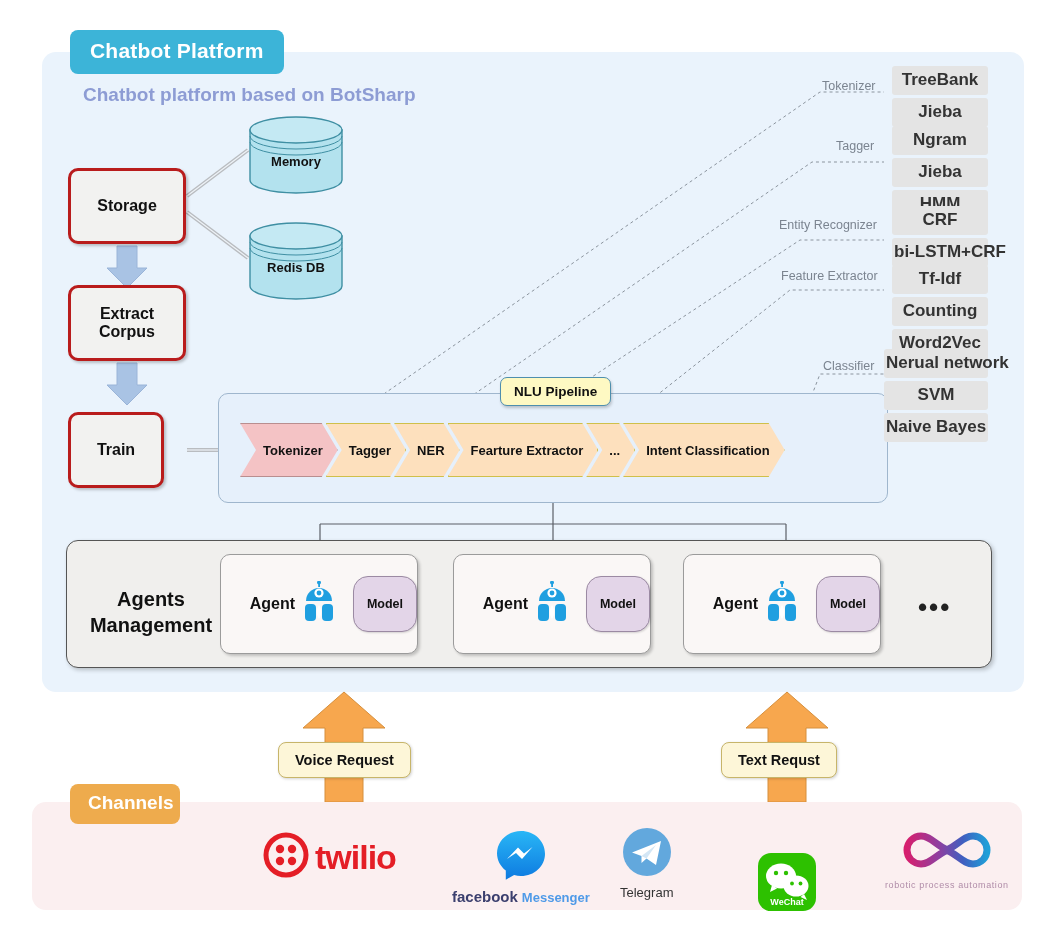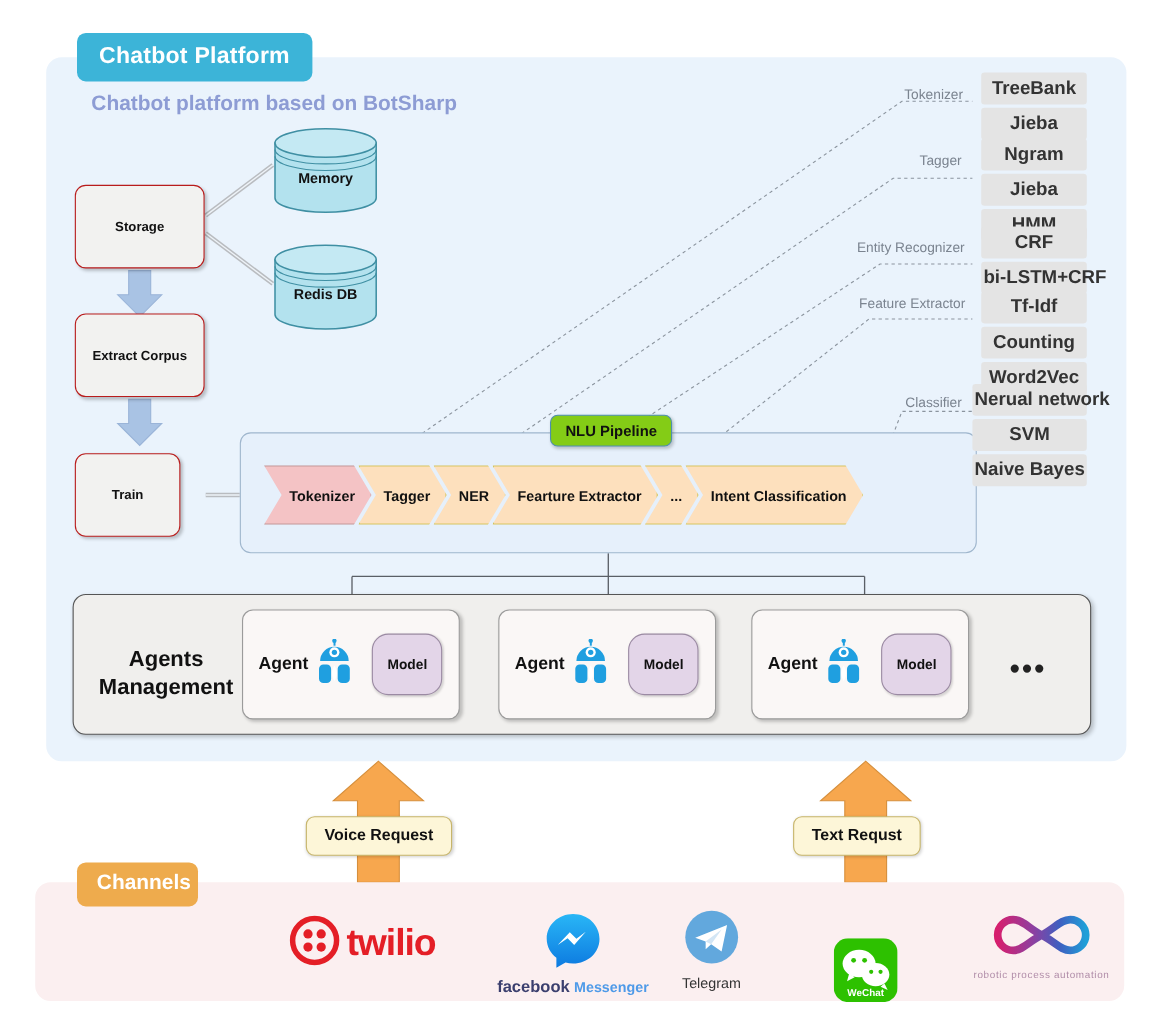--- a/index.html
+++ b/index.html
@@ -31,24 +31,24 @@
   #platform-subtitle {
     position: absolute; left: 83px; top: 84px;
     font-size: 19px; font-weight: bold;
     color: #8d9cd4;
   }
 
   
   .flowbox {
     position: absolute;
     background: #f2f2f0;
-    border: 1px solid #b91c1c;
+    border: 3px solid #b91c1c;
     border-radius: 10px;
     display: flex; align-items: center; justify-content: center;
-    font-size: 12px; font-weight: bold; color: #111111;
+    font-size: 16px; font-weight: bold; color: #111111;
     box-shadow: 2px 2px 3px rgba(0,0,0,.22);
     text-align: center;
   }
   #box-storage { left: 68px; top: 168px; width: 118px; height: 76px; }
   #box-extract { left: 68px; top: 285px; width: 118px; height: 76px; }
   #box-train   { left: 68px; top: 412px; width: 96px; height: 76px; }
 
   
   .cylinder {
     position: absolute;
@@ -67,21 +67,21 @@
   
   #nlu-panel {
     position: absolute; left: 218px; top: 393px;
     width: 670px; height: 110px;
     background: #e6f0fb;
     border: 1px solid #9fb6cd;
     border-radius: 10px;
   }
   #nlu-label {
     position: absolute; left: 500px; top: 377px;
-    background: #84cc16;
+    background: #fef9c3;
     border: 1px solid #4e8fae;
     border-radius: 7px;
     padding: 6px 13px;
     font-size: 13.5px; font-weight: bold; color: #111111;
     z-index: 22;
     box-shadow: 1px 2px 3px rgba(0,0,0,.2);
   }
   #chevrons {
     position: absolute; left: 240px; top: 423px;
     height: 54px; display: flex; align-items: stretch;
@@ -149,20 +149,21 @@
   }
   .agent-card {
     position: absolute; top: 554px;
     width: 198px; height: 100px;
     background: #faf7f6;
     border: 1px solid #9b9b9b;
     border-radius: 10px;
     box-shadow: 2px 2px 3px rgba(0,0,0,.2);
     display: flex; align-items: center;
     z-index: 12;
+    justify-content: flex-end;
   }
   #agent-card-1 { left: 220px; }
   #agent-card-2 { left: 453px; }
   #agent-card-3 { left: 683px; }
   .agent-label {
     font-size: 16px; font-weight: bold; color: #111111;
     margin-left: 14px;
   }
   .robot-icon { margin-left: 6px; }
   .model-box {

